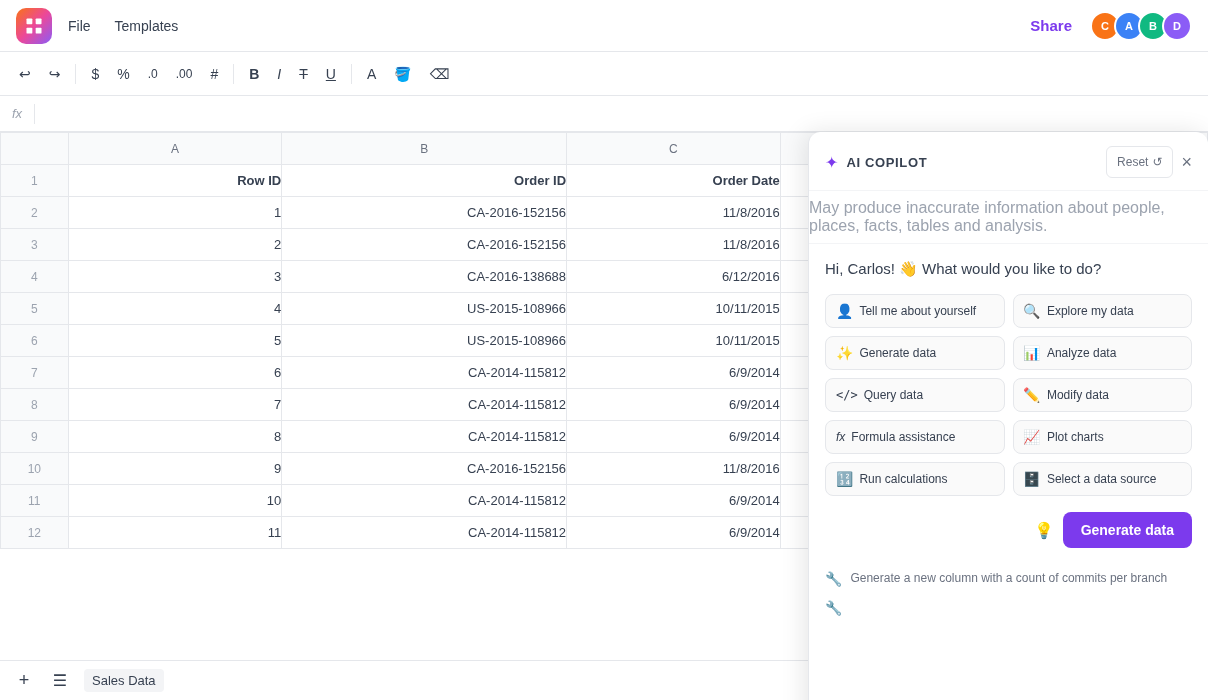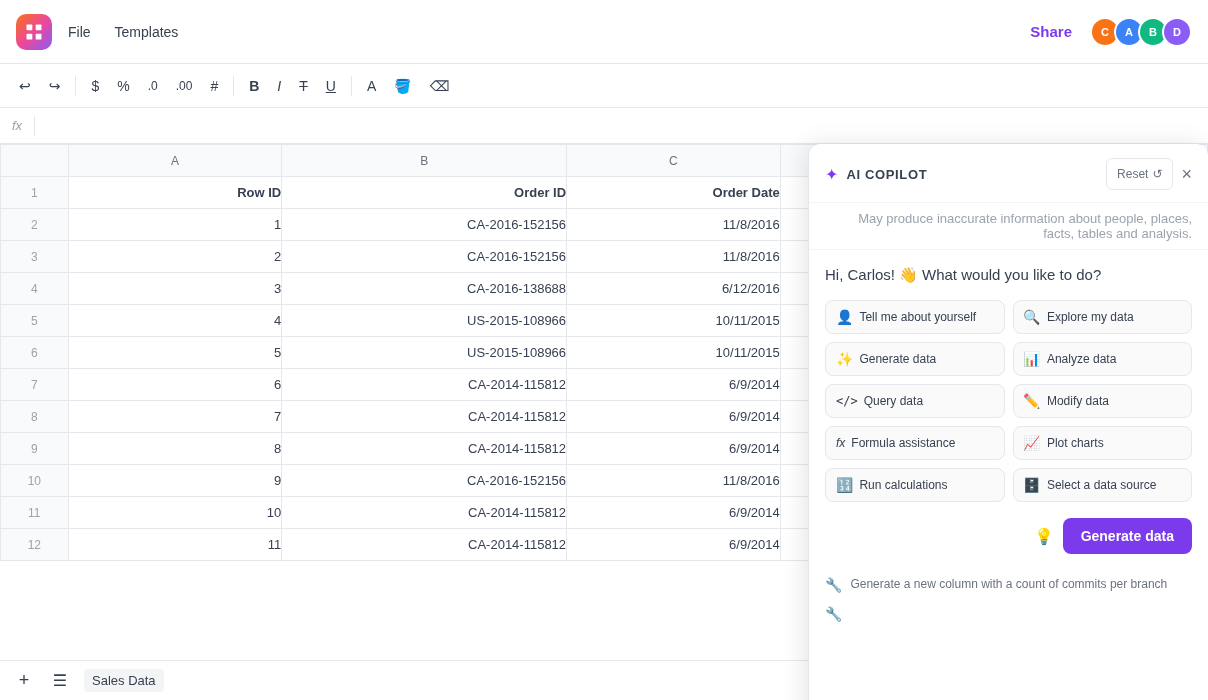--- a/index.html
+++ b/index.html
@@ -1,20 +1,20 @@
 <!DOCTYPE html>
 <html><head>
   <meta charset="utf-8">
   <style>
     * { box-sizing: border-box; margin: 0; padding: 0; }
     body { font-family: -apple-system, BlinkMacSystemFont, 'Segoe UI', sans-serif; background: #fff; width: 1208px; height: 700px; overflow: hidden; position: relative; }
 
     
     .top-nav {
-      display: flex; align-items: center; height: 64px; padding: 0 16px;
+      display: flex; align-items: center; height: 52px; padding: 0 16px;
       border-bottom: 1px solid #e5e7eb; background: #fff;
     }
     .app-logo { width: 36px; height: 36px; border-radius: 10px; background: linear-gradient(135deg, #f97316, #ec4899, #8b5cf6); margin-right: 16px; display: flex; align-items: center; justify-content: center; }
     .app-logo svg { width: 20px; height: 20px; fill: white; }
     .nav-links { display: flex; gap: 24px; }
     .nav-link { font-size: 14px; color: #374151; cursor: pointer; padding: 4px 0; }
     .nav-spacer { flex: 1; }
     .share-btn { background: none; border: none; font-size: 15px; font-weight: 600; color: #7c3aed; cursor: pointer; margin-right: 18px; }
     .avatars { display: flex; }
     .avatar { width: 30px; height: 30px; border-radius: 50%; border: 2px solid #fff; margin-left: -6px; background: #d1d5db; overflow: hidden; display: flex; align-items: center; justify-content: center; font-size: 11px; color: #fff; font-weight: 600; }
@@ -74,21 +74,21 @@
       z-index: 100;
     }
     .copilot-header {
       display: flex; align-items: center; padding: 14px 16px 12px;
       border-bottom: 1px solid #f3f4f6;
     }
     .copilot-icon { font-size: 16px; margin-right: 8px; color: #7c3aed; }
     .copilot-title { font-size: 13px; font-weight: 600; color: #374151; text-transform: uppercase; letter-spacing: 0.05em; flex: 1; }
     .copilot-reset { background: none; border: 1px solid #e5e7eb; border-radius: 6px; padding: 8px 10px; font-size: 12px; color: #6b7280; cursor: pointer; display: flex; align-items: center; gap: 4px; margin-right: 8px; }
     .copilot-close { background: none; border: none; cursor: pointer; font-size: 18px; color: #6b7280; }
-    .copilot-warning { font-size: 13px; color: #9ca3af; padding: 8px 16px; border-bottom: 1px solid #f3f4f6; text-align: right; }
+    .copilot-warning { font-size: 16px; color: #9ca3af; padding: 8px 0; border-bottom: 1px solid #f3f4f6; text-align: left; }
     .copilot-body { flex: 1; overflow-y: auto; padding: 16px; display: flex; flex-direction: column; gap: 16px; }
     .greeting { font-size: 15px; color: #374151; font-weight: 500; }
     .action-grid { display: grid; grid-template-columns: 1fr 1fr; gap: 8px; }
     .action-btn {
       display: flex; align-items: center; gap: 6px; padding: 8px 10px;
       border: 1px solid #e5e7eb; border-radius: 8px; background: #fafafa;
       cursor: pointer; font-size: 12px; color: #374151;
     }
     .action-icon { font-size: 14px; }
     .generate-row { display: flex; justify-content: flex-end; align-items: center; gap: 8px; }

